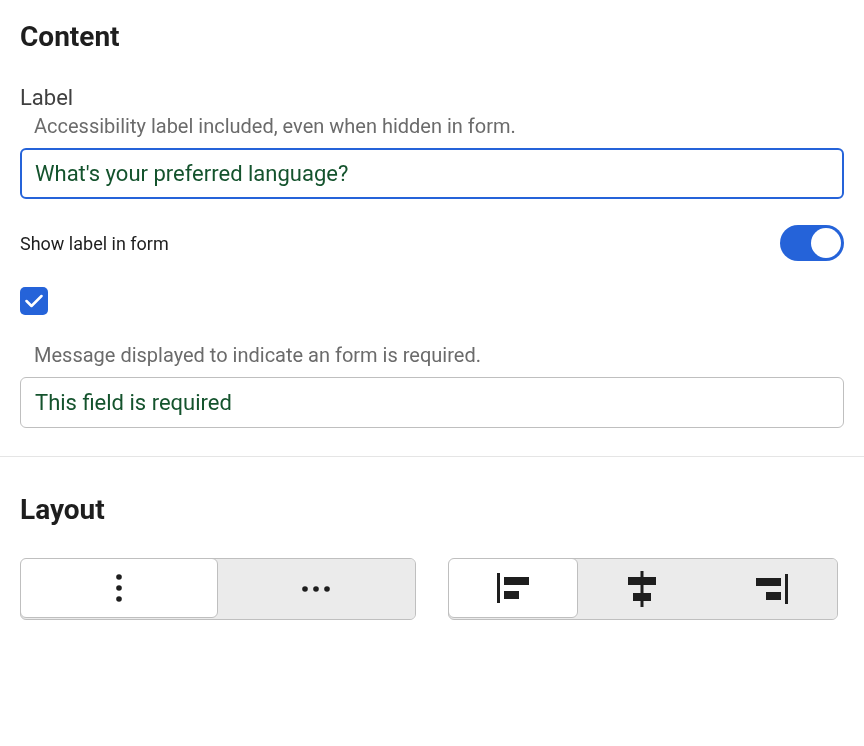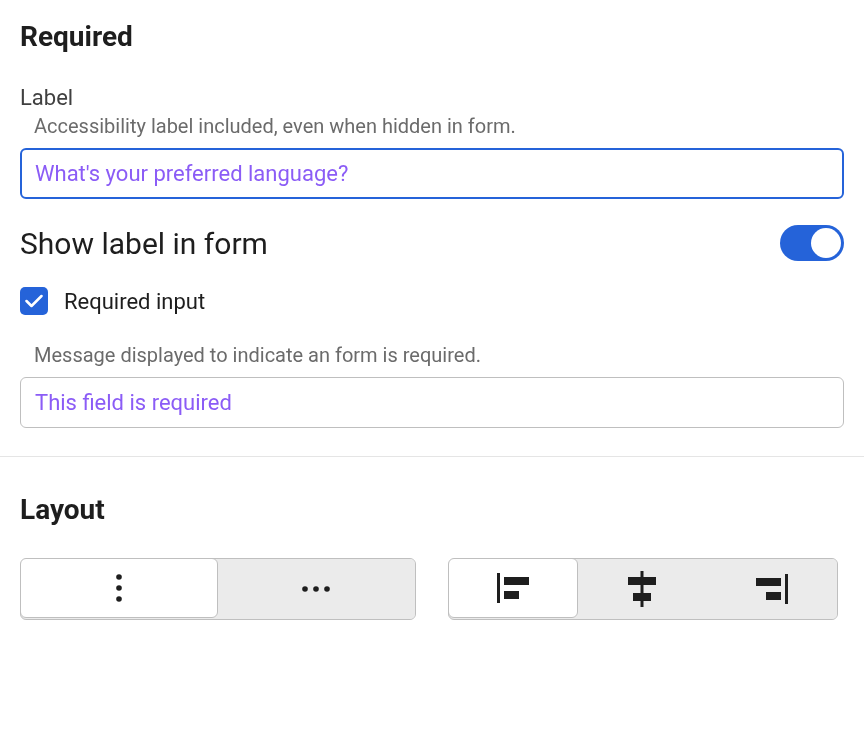--- a/index.html
+++ b/index.html
@@ -25,38 +25,38 @@
       color: #6b6b6b;
       margin-bottom: 10px;
       margin-left: 14px;
     }
     .text-input {
       width: 100%;
       font-size: 22px;
       padding: 12px 14px;
       border: 1px solid #bfbfbf;
       border-radius: 6px;
-      color: #8b5cf6;
+      color: #14532d;
       font-family: inherit;
       outline: none;
       background: #fff;
     }
     .text-input.focused {
       border: 2px solid #2563d9;
       padding: 11px 13px;
     }
     .toggle-row {
       display: flex;
       align-items: center;
       justify-content: space-between;
       margin-top: 26px;
       margin-bottom: 26px;
     }
     .toggle-label {
-      font-size: 30px;
+      font-size: 18px;
     }
     .toggle {
       width: 64px;
       height: 36px;
       background: #2563d9;
       border-radius: 18px;
       position: relative;
       cursor: pointer;
     }
     .toggle-knob {
@@ -125,42 +125,41 @@
       border-radius: 6px;
       margin: -1px;
       position: relative;
       z-index: 1;
     }
     .seg-btn svg { display: block; }
   </style>
 </head>
 <body>
 
-<h2 class="section-title">Required</h2>
+<h2 class="section-title">Content</h2>
 
 <div>
   <div class="field-label">Label</div>
   <div class="field-help">Accessibility label included, even when hidden in form.</div>
   <input type="text" class="text-input focused" value="What's your preferred language?" style="">
 </div>
 
 <div class="toggle-row">
   <div class="toggle-label">Show label in form</div>
   <div class="toggle">
     <div class="toggle-knob"></div>
   </div>
 </div>
 
 <div class="checkbox-row">
   <div class="checkbox">
     <svg width="18" height="14" viewBox="0 0 18 14">
       <path d="M1.5 7 L6.5 12 L16.5 2" stroke="#fff" stroke-width="2.5" fill="none" stroke-linecap="round" stroke-linejoin="round"></path>
     </svg>
   </div>
-  <div class="checkbox-label">Required input</div>
 </div>
 
 <div class="message-block">
   <div class="field-help">Message displayed to indicate an form is required.</div>
   <input type="text" class="text-input" value="This field is required" style="">
 </div>
 
 <hr class="divider">
 
 <h2 class="section-title">Layout</h2>

